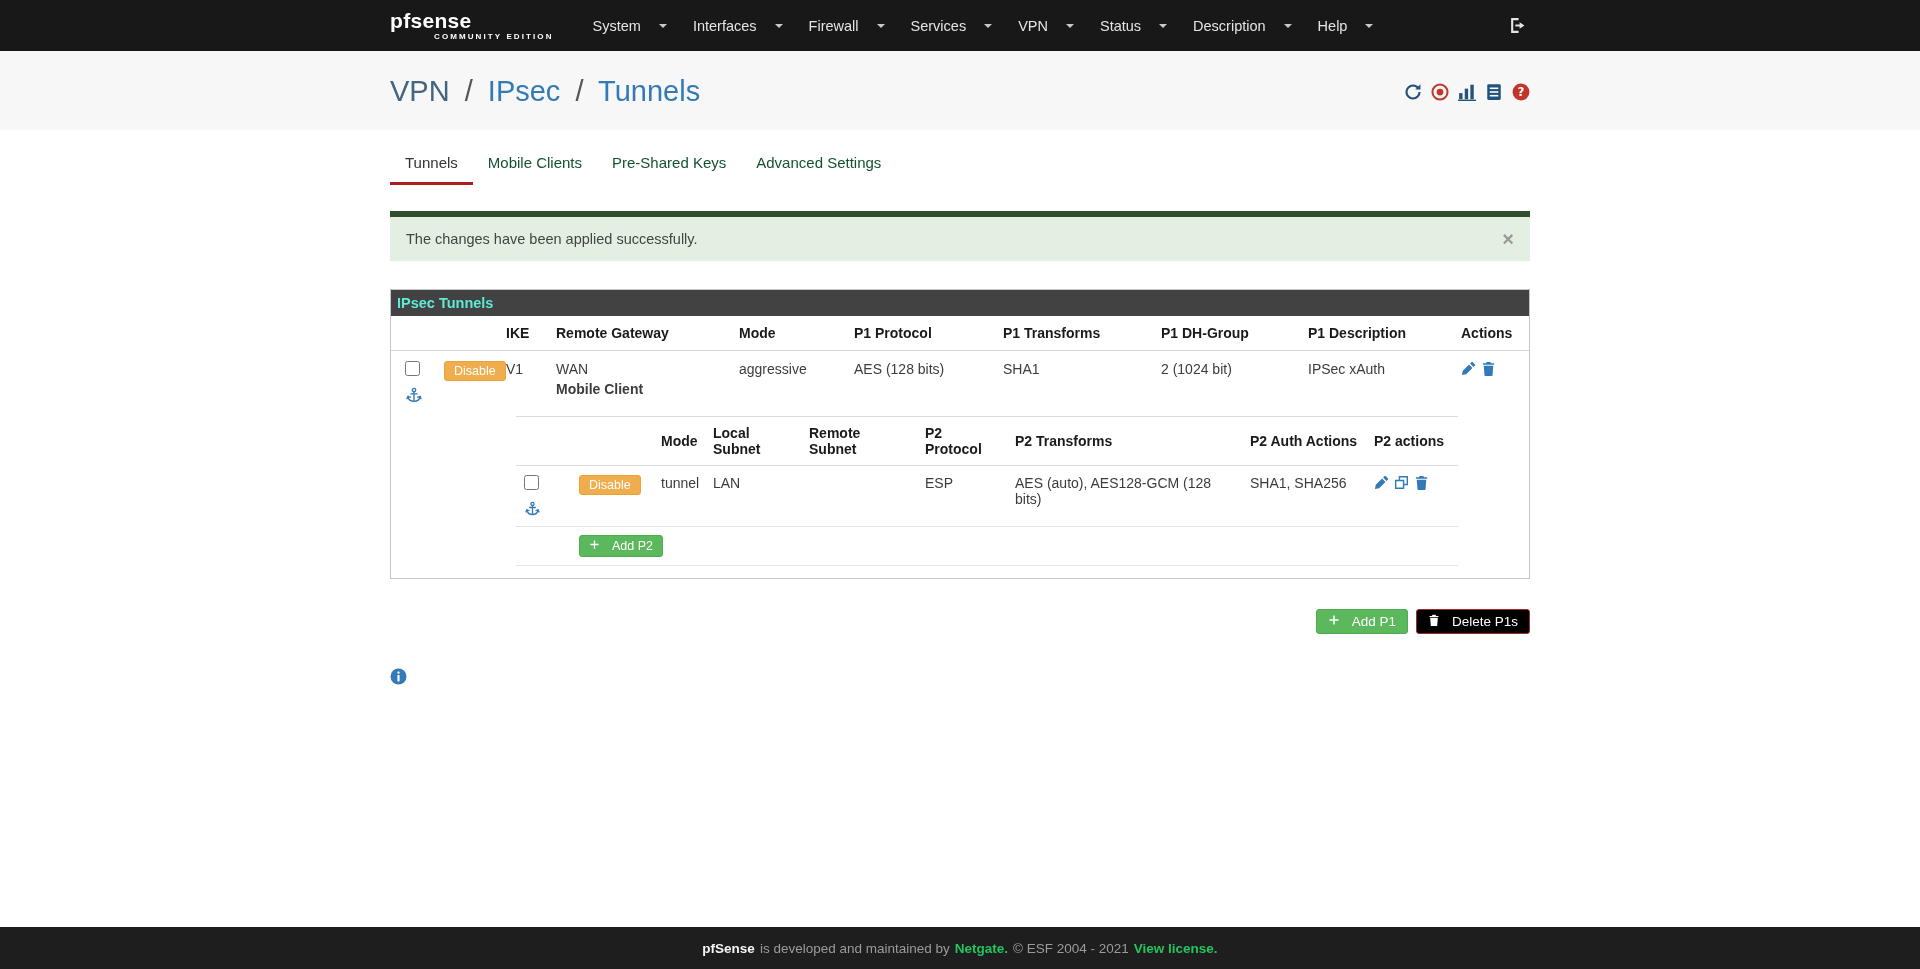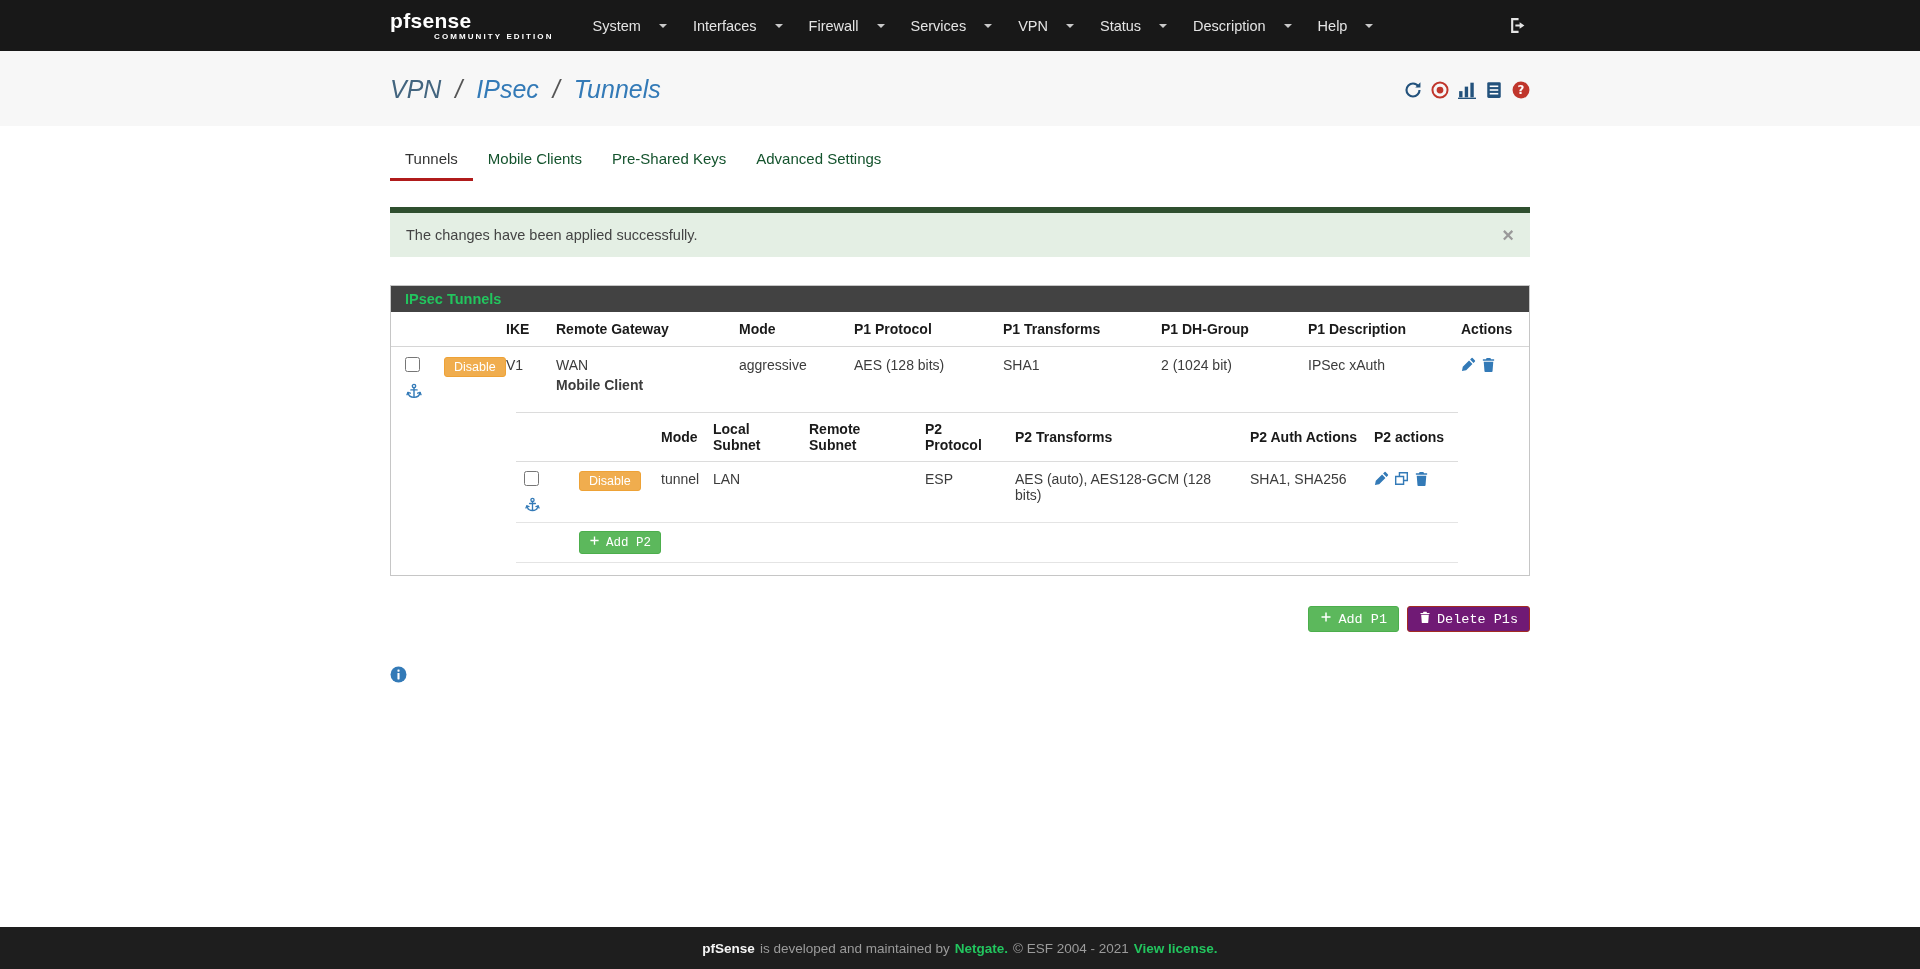--- a/index.html
+++ b/index.html
@@ -19,40 +19,40 @@
   .logo-sub { color:#fff; font-size:8px; letter-spacing:2.1px; margin-top:2px; font-weight:bold;margin-left:44px; }
   .nav-menu { list-style:none; display:flex; align-items:center; height:100%; }
   .nav-item { color:#e4e4e4; font-size:14.5px; padding:0 13px; height:100%; display:flex; align-items:center; gap:18px; cursor:pointer; }
   .caret { width:0; height:0; border-left:4px solid transparent; border-right:4px solid transparent; border-top:4px solid #c9c9c9; }
   .nav-right { margin-left:auto; display:flex; align-items:center; }
   .logout-btn { cursor:pointer; display:flex; padding:4px; }
 
   
   .header-bar { background:#f7f7f7; }
   .header-bar .container { display:flex; align-items:center; justify-content:space-between; padding-top:24px; padding-bottom:22px; }
-  .breadcrumb { font-size:25px;font-style:italic; }
+  .breadcrumb { font-size:29px; }
   .bc-root { color:#43657f; cursor:pointer; }
   .bc-link { color:#337ab7; cursor:pointer; }
   .bc-sep { color:#555; margin:0 7px; }
   .header-icons { display:flex; align-items:center; gap:9px; }
   .hicon { cursor:pointer; display:flex; }
 
   
   .tabs { display:flex; margin-top:14px; }
   .tab { padding:10px 15px 11px; font-size:15px; color:#14532d; cursor:pointer; }
   .tab.active { color:#333; border-bottom:3px solid #b01b1b; }
 
   
   .alert { margin-top:26px; border-top:6px solid #2f4f2f; background:#e4efe4; padding:14px 16px; color:#444;
            display:flex; justify-content:space-between; align-items:center; font-size:14.5px; }
   .alert-close { background:none; border:none; color:#999; font-size:20px; line-height:14px; cursor:pointer; font-weight:bold; }
 
   
   .panel { margin-top:28px; border:1px solid #c6c6c6; }
-  .panel-heading { background:#424242; color:#22c55e; font-weight:bold; font-size:14.5px; padding:5px 14px; }
+  .panel-heading { background:#424242; color:#5eead4; font-weight:bold; font-size:14.5px; padding:5px 6px; }
 
   table { border-collapse:collapse; }
   .p1-table { width:100%; table-layout:fixed; }
   .p1-table th { text-align:left; padding:9px 8px; font-size:14px; color:#1a1a1a; border-bottom:1px solid #d6d6d6; }
   .p1-table td { padding:10px 8px 8px; vertical-align:top; font-size:14px; color:#3c3c3c; }
   .chk-col { padding-left:14px !important; }
   input[type="checkbox"] { width:15px; height:15px; cursor:pointer; }
   .anchor-wrap { margin-top:8px; margin-left:1px; }
   .badge-disable { display:inline-block; background:#f0ad4e; border:1px solid #eea236; color:#fff; font-size:12.5px;
                    padding:2px 9px; border-radius:3px; cursor:pointer; }
@@ -61,24 +61,24 @@
   .icon-row svg { cursor:pointer; }
 
   .p2-wrap-cell { padding:0 8px 12px !important; }
   .p2-table { width:942px; margin:2px 0 0 10px; table-layout:fixed; }
   .p2-table th { text-align:left; padding:8px; font-size:14px; color:#1a1a1a; border-top:1px solid #dcdcdc; border-bottom:1px solid #dcdcdc; }
   .p2-table td { padding:9px 8px 7px; font-size:14px; vertical-align:top; color:#3c3c3c; }
   .p2-row td { border-bottom:1px solid #e4e4e4; }
   .addp2-row td { padding:8px; border-bottom:1px solid #e4e4e4; }
 
   
-  .btn { display:inline-flex; align-items:center; gap:6px; border-radius:3px; color:#fff; cursor:pointer;
-         border:1px solid transparent; font-family:Liberation Mono, monospace; }
+  .btn { display:inline-flex; align-items:center; gap:12px; border-radius:3px; color:#fff; cursor:pointer;
+         border:1px solid transparent; font-family:Liberation Sans, sans-serif; }
   .btn-success { background:#5cb85c; border-color:#4cae4c; }
-  .btn-danger { background:#701a75; border-color:#a32b22; }
+  .btn-danger { background:#000000; border-color:#a32b22; }
   .btn-std { font-size:13.5px; padding:4px 11px; }
   .btn-sm { font-size:12.5px; padding:3px 9px; }
   .page-actions { display:flex; justify-content:flex-end; gap:8px; margin-top:30px; }
   .info-wrap { margin-top:34px; }
   .info-wrap svg { cursor:pointer; }
 
   .spacer { flex:1 1 auto; }
 
   
   .footer { background:#1e1e1e; height:42px; display:flex; align-items:center; justify-content:center;

